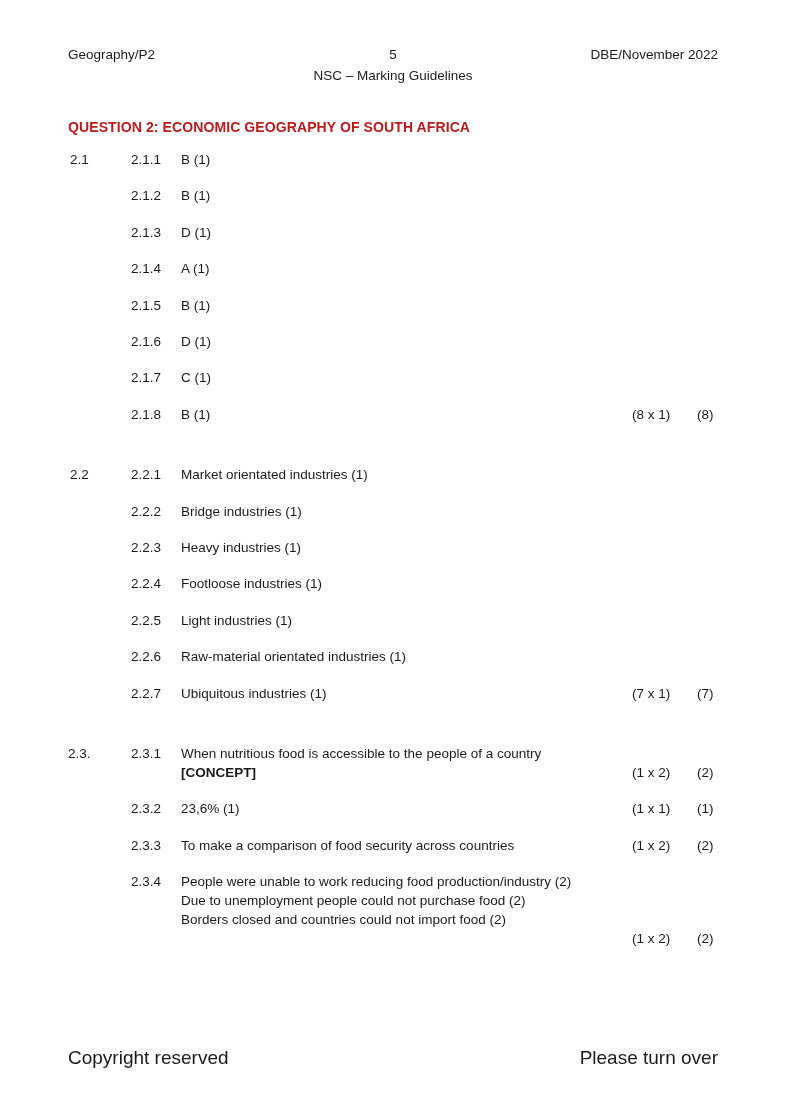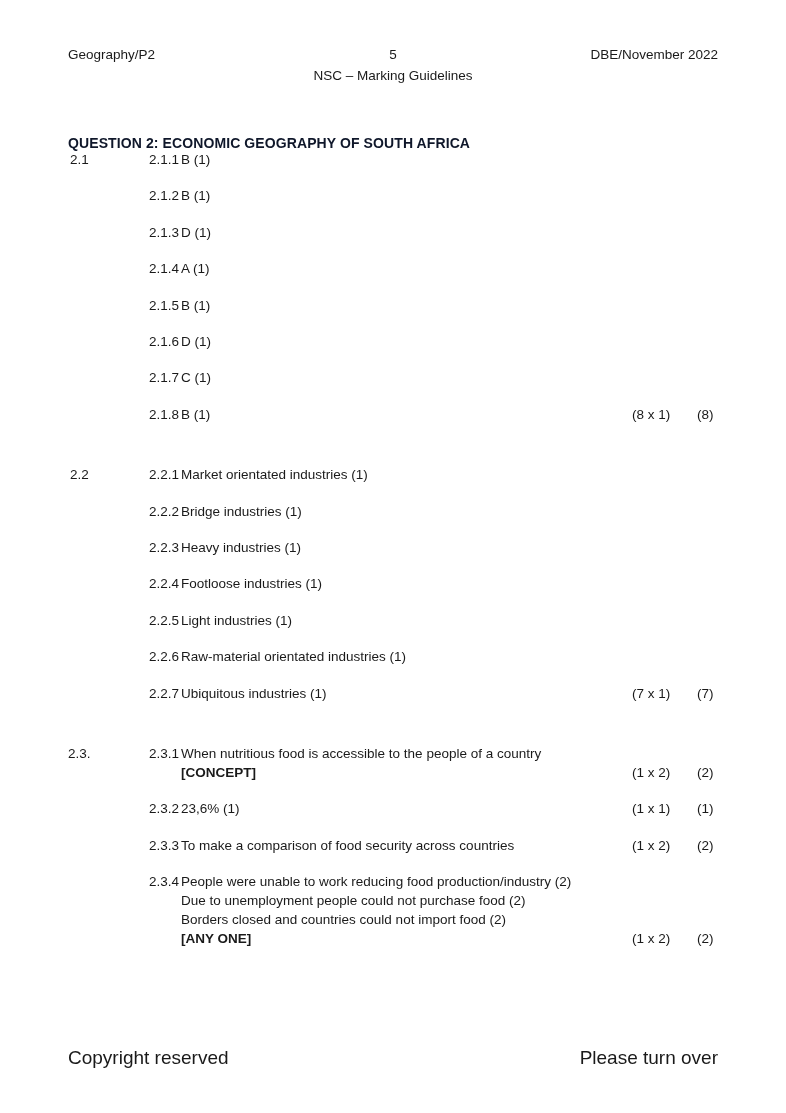--- a/index.html
+++ b/index.html
@@ -37,25 +37,25 @@
   }
   .hdr-left   { position: absolute; left: 0; top: 0; }
   .hdr-center { position: absolute; left: 0; right: 0; top: 0; text-align: center; }
   .hdr-right  { position: absolute; right: 0; top: 0; }
   .hdr-row-2 { margin-top: 1px; }
 
   
   .question-heading {
     position: absolute;
     left: 68px;
-    top: 126px;
+    top: 110px;
     font-size: 14px;
     font-weight: bold;
     letter-spacing: 0.1px;
-    color: #0f172a;
+    color: #b91c1c;
   }
 
   
   .body-area {
     position: absolute;
     left: 0;
     top: 150px;
     width: 786px;
   }
 
@@ -75,21 +75,21 @@
     width: 44px;
     text-align: left;
     white-space: nowrap;
   }
   .c-major.shift-left { left: 68px; }
   .c-sub {
     position: absolute;
     left: 113px;
     top: 0;
     width: 66px;
-    text-align: right;
+    text-align: center;
     white-space: nowrap;
   }
   .c-ans {
     position: absolute;
     left: 181px;
     top: 0;
     right: 140px;
     text-align: left;
   }
   .c-ans .ansline { display: block; white-space: nowrap; }
@@ -269,21 +269,20 @@
           </span>
           <span class="c-calc" style="top: 0px;">(1 x 2)</span>
           <span class="c-total" style="top: 0px;">(2)</span>
         </div>
         <div class="arow" style="position: absolute; left: 0px; right: 0px; top: 722.2px; height: 76px;">
           <span class="c-sub">2.3.4</span>
           <span class="c-ans">
             <span class="ansline">People were unable to work reducing food production/industry (2)</span>
             <span class="ansline">Due to unemployment people could not purchase food (2)</span>
             <span class="ansline">Borders closed and countries could not import food (2)</span>
-            <span class="ansline bold">[ANY ONE]</span>
           </span>
           <span class="c-calc" style="top: 57px;">(1 x 2)</span>
           <span class="c-total" style="top: 57px;">(2)</span>
         </div>
       </div>
     </div>
 
   <div class="doc-footer">
     <span class="ftr-left">Copyright reserved</span>
     <span class="ftr-right">Please turn over</span>

